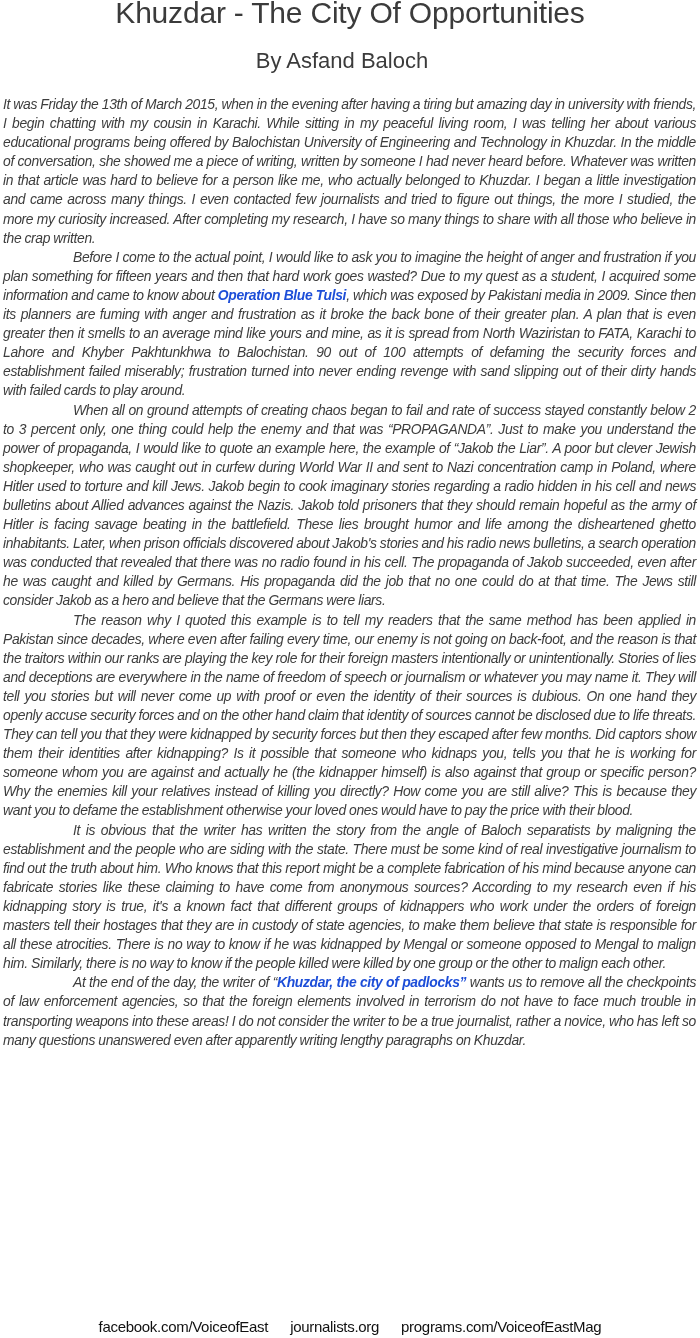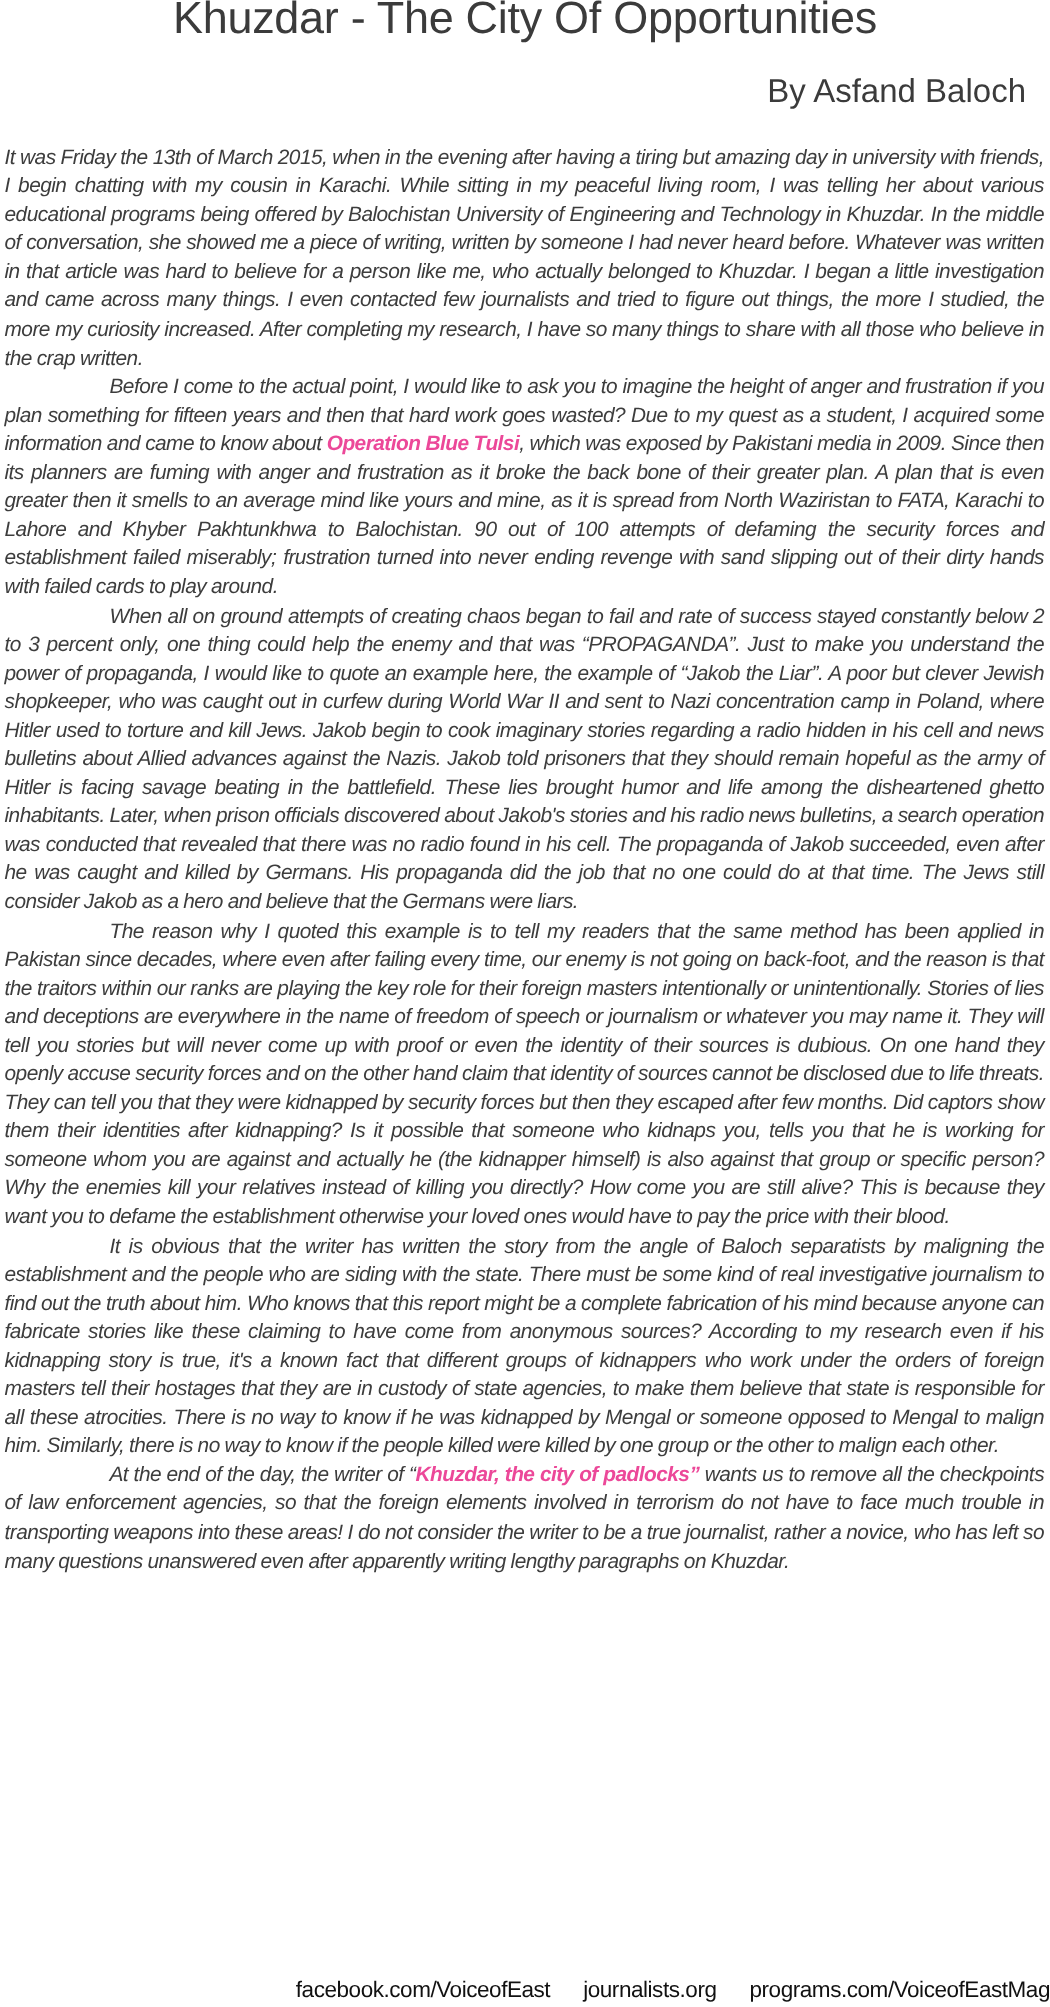--- a/index.html
+++ b/index.html
@@ -25,21 +25,21 @@
       font-weight: normal;
       color: #3b3b3b;
       margin: 0;
       letter-spacing: -0.2px;
     }
     .byline {
       position: absolute;
       top: 48px;
       left: 0;
       width: 684px;
-      text-align: right;
+      text-align: center;
       font-size: 22px;
       color: #3b3b3b;
       margin: 0;
     }
     .article {
       position: absolute;
       top: 95px;
       left: 3px;
       width: 693px;
       font-style: italic;
@@ -50,29 +50,29 @@
       line-height: 19.1px;
       text-align: justify;
       letter-spacing: -0.35px;
       word-spacing: -0.3px;
       color: #3d3d3d;
     }
     .article p.indent {
       text-indent: 70px;
     }
     .article b {
-      color: #ec4899;
+      color: #1d4ed8;
     }
     .footer {
       position: absolute;
       top: 1318px;
       left: 0;
       width: 700px;
       display: flex;
-      justify-content: flex-end;
+      justify-content: center;
       gap: 22px;
       font-size: 15px;
       color: #111111;
       letter-spacing: -0.3px;
     }
     .footer span {
       white-space: nowrap;
     }
   </style>
 </head>

